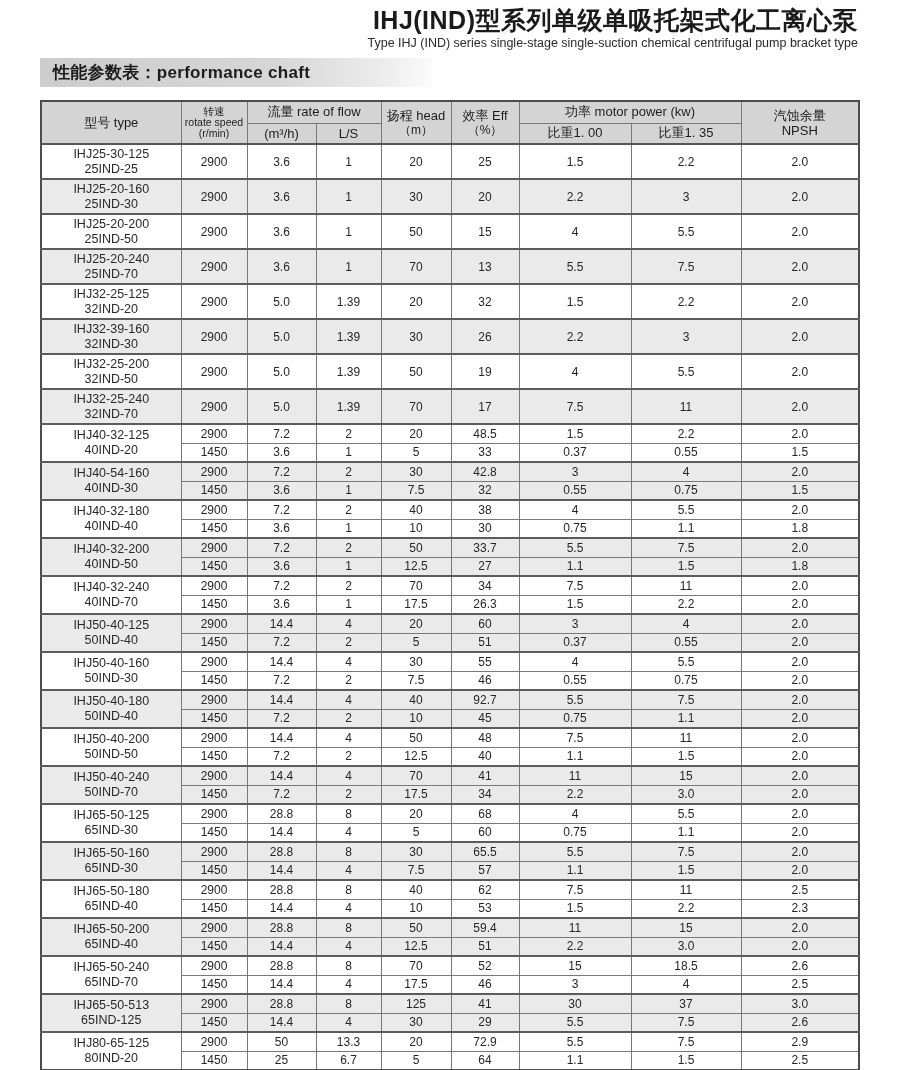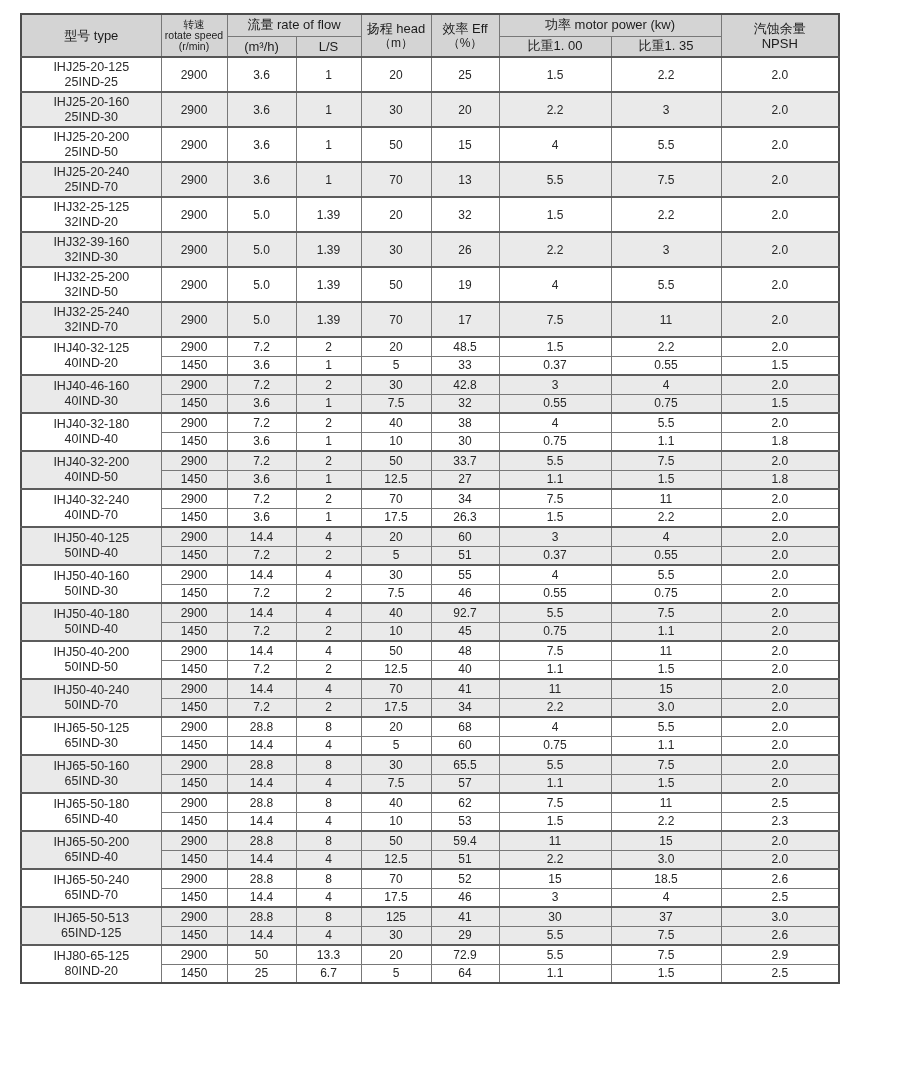--- a/index.html
+++ b/index.html
@@ -25,21 +25,21 @@
     width:392px;height:29px;
     box-sizing:border-box;
     padding-left:13px;
     display:flex;align-items:center;
     background:linear-gradient(to right,#cdcdcd 0%,#d6d6d6 60%,#ededed 88%,#fbfbfb 100%);
   }
   .section-bar span{
     font-size:17px;font-weight:bold;color:#1c1c1c;letter-spacing:0.3px;
   }
   table.perf{
-    margin:13px 0 0 20px;
+    margin:13px 0 0 40px;
     width:818px;
     border-collapse:collapse;
     table-layout:fixed;
     border:2px solid #4c4c4c;
   }
   .perf th,.perf td{
     border:1px solid #787878;
     text-align:center;vertical-align:middle;
     padding:0;overflow:hidden;
   }
@@ -59,21 +59,28 @@
   .perf tbody.g-single tr{height:35px;}
   .perf tbody.g-dual tr{height:19px;}
   .perf td{font-size:12px;color:#262626;}
   td.c-model div{font-size:12.5px;line-height:15px;color:#2a2a2a;}
 </style>
 </head>
 <body>
 
 <div>
 
+  <div class="title-block">
+    <div class="main-title">IHJ(IND)型系列单级单吸托架式化工离心泵</div>
+    <div class="sub-title">Type IHJ (IND) series single-stage single-suction chemical centrifugal pump bracket type</div>
+  </div>
 
+  <div class="section-bar">
+    <span>性能参数表：performance chaft</span>
+  </div>
 
   <table class="perf">
     <colgroup>
       <col style="width:140px">
         <col style="width:66px">
         <col style="width:69px">
       <col style="width:65px">
         <col style="width:70px">
         <col style="width:68px">
       <col style="width:112px">
@@ -106,21 +113,21 @@
       <tr class="h2">
         <th>(m³/h)</th>
         <th>L/S</th>
         <th>比重1. 00</th>
         <th>比重1. 35</th>
       </tr>
     </thead>
   <tbody class="g-single">
         <tr>
           <td rowspan="1" class="c-model">
-            <div>IHJ25-20-125</div>
+            <div>IHJ25-30-125</div>
             <div>25IND-25</div>
           </td>
           <td>2900</td>
           <td>3.6</td>
           <td>1</td>
           <td>20</td>
           <td>25</td>
           <td>1.5</td>
           <td>2.2</td>
           <td>2.0</td>
@@ -260,21 +267,21 @@
           <td>5</td>
           <td>33</td>
           <td>0.37</td>
           <td>0.55</td>
           <td>1.5</td>
         </tr>
       </tbody>
       <tbody class="g-dual alt">
         <tr>
           <td rowspan="2" class="c-model">
-            <div>IHJ40-46-160</div>
+            <div>IHJ40-54-160</div>
             <div>40IND-30</div>
           </td>
           <td>2900</td>
           <td>7.2</td>
           <td>2</td>
           <td>30</td>
           <td>42.8</td>
           <td>3</td>
           <td>4</td>
           <td>2.0</td>

